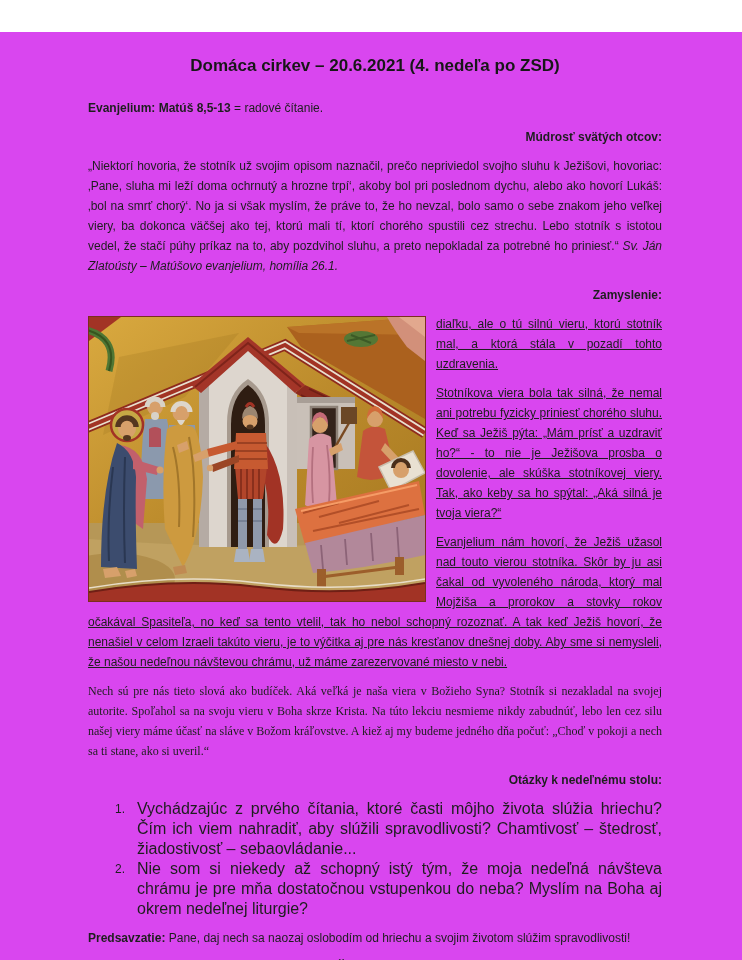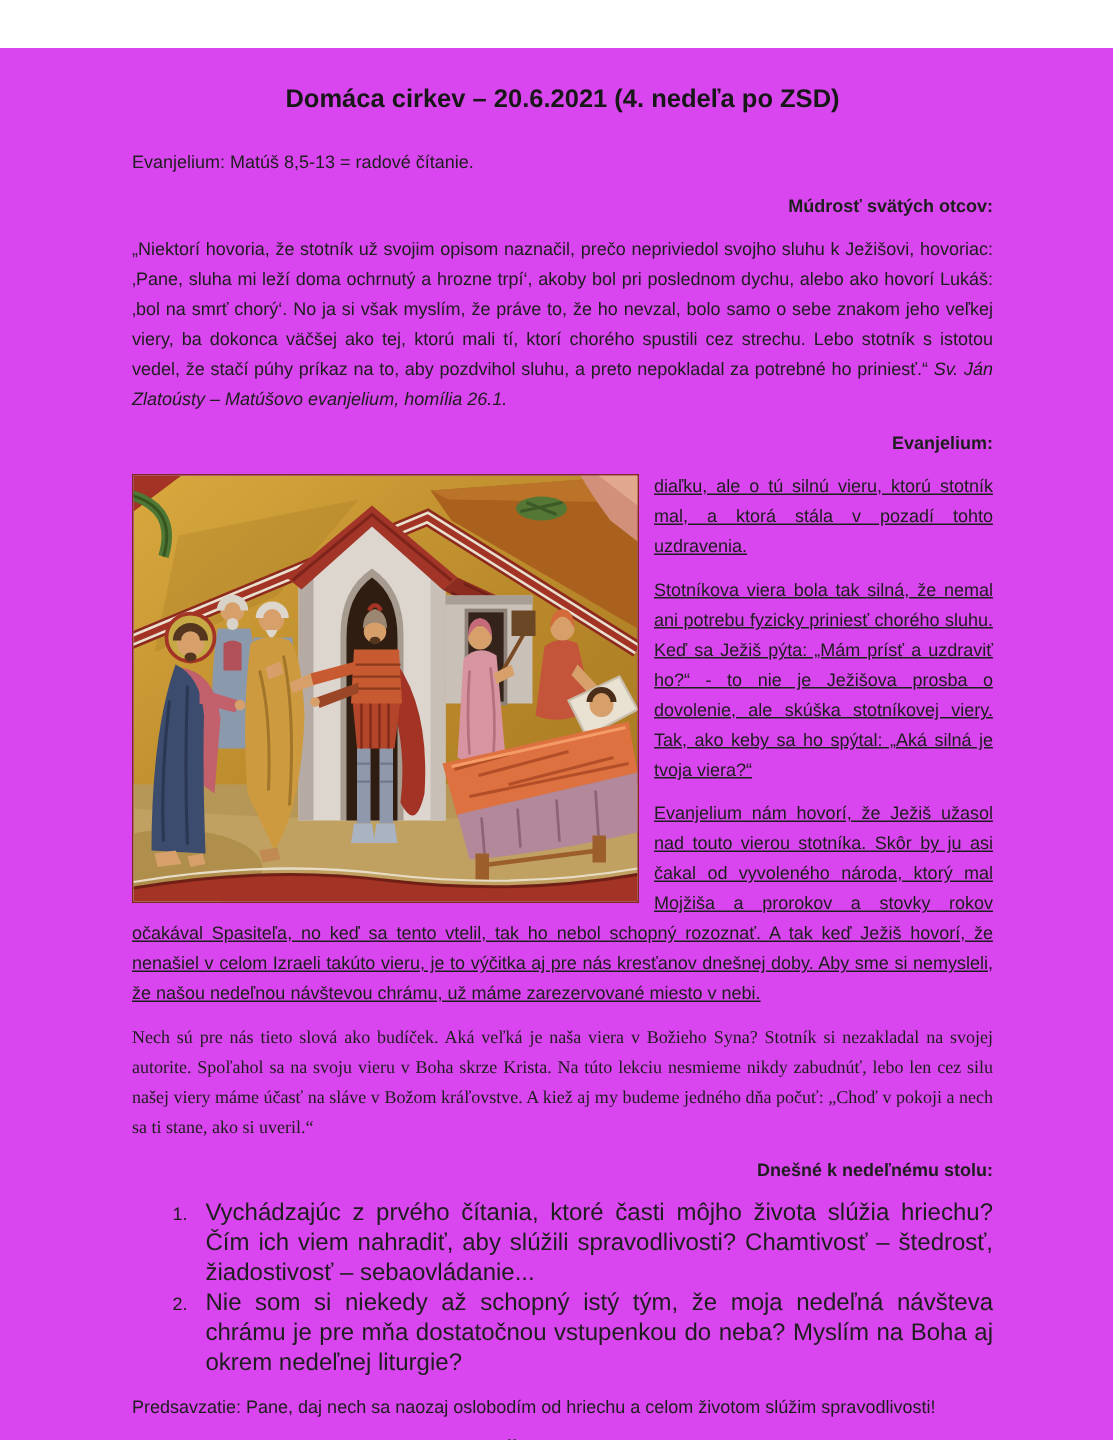--- a/index.html
+++ b/index.html
@@ -14,21 +14,21 @@
     padding:24px 80px 0 88px;
     margin-top:32px;
   }
   .doc-title{
     font-size:17px;font-weight:bold;line-height:20px;
     text-align:center;margin:0 0 22px 0;color:#171717;
   }
   p,.h3{font-size:12px;line-height:20px;margin:0 0 9px 0;text-align:right;}
   p{text-align:justify;}
   .h3{font-weight:bold;}
-  .b{font-weight:normal;}
+  .b{font-weight:bold;}
   .i{font-style:italic;}
   .no-gap{margin-bottom:0;}
   .wrap-block{margin:0;text-decoration:underline;}
   .wrap-block p{text-align:justify;}
   .icon-figure{
     float:left;
     width:336px;height:284px;
     margin:2px 10px 4px 0;
     border:1px solid #7a2e20;
     box-sizing:content-box;
@@ -54,21 +54,21 @@
   <p>
     <span class="b">Evanjelium: Matúš 8,5-13</span><span> = radové čítanie.</span>
   </p>
 
   <div class="h3">Múdrosť svätých otcov:</div>
 
   <p>
     <span>„Niektorí hovoria, že stotník už svojim opisom naznačil, prečo nepriviedol svojho sluhu k Ježišovi, hovoriac: ‚Pane, sluha mi leží doma ochrnutý a hrozne trpí‘, akoby bol pri poslednom dychu, alebo ako hovorí Lukáš: ‚bol na smrť chorý‘. No ja si však myslím, že práve to, že ho nevzal, bolo samo o sebe znakom jeho veľkej viery, ba dokonca väčšej ako tej, ktorú mali tí, ktorí chorého spustili cez strechu. Lebo stotník s istotou vedel, že stačí púhy príkaz na to, aby pozdvihol sluhu, a preto nepokladal za potrebné ho priniesť.“ </span><span class="i">Sv. Ján Zlatoústy – Matúšovo evanjelium, homília 26.1.</span>
   </p>
 
-  <div class="h3">Evanjelium:</div>
+  <div class="h3">Zamyslenie:</div>
 
 
   <div class="wrap-block">
 
     <div class="icon-figure">
 
       <svg viewBox="0 0 336 284" preserveAspectRatio="none">
         <defs>
           <linearGradient id="gold" x1="0" y1="0" x2="1" y2="1">
             <stop offset="0" stop-color="#d9a93f"></stop>
@@ -196,32 +196,32 @@
       </svg>
     </div>
 
     <p>diaľku, ale o tú silnú vieru, ktorú stotník mal, a ktorá stála v pozadí tohto uzdravenia.</p>
     <p>Stotníkova viera bola tak silná, že nemal ani potrebu fyzicky priniesť chorého sluhu. Keď sa Ježiš pýta: „Mám prísť a uzdraviť ho?“ - to nie je Ježišova prosba o dovolenie, ale skúška stotníkovej viery. Tak, ako keby sa ho spýtal: „Aká silná je tvoja viera?“</p>
     <p class="no-gap">Evanjelium nám hovorí, že Ježiš užasol nad touto vierou stotníka. Skôr by ju asi čakal od vyvoleného národa, ktorý mal Mojžiša a prorokov a stovky rokov očakával Spasiteľa, no keď sa tento vtelil, tak ho nebol schopný rozoznať. A tak keď Ježiš hovorí, že nenašiel v celom Izraeli takúto vieru, je to výčitka aj pre nás kresťanov dnešnej doby. Aby sme si nemysleli, že našou nedeľnou návštevou chrámu, už máme zarezervované miesto v nebi.</p>
   </div>
 
   <p class="after-image">Nech sú pre nás tieto slová ako budíček. Aká veľká je naša viera v Božieho Syna? Stotník si nezakladal na svojej autorite. Spoľahol sa na svoju vieru v Boha skrze Krista. Na túto lekciu nesmieme nikdy zabudnúť, lebo len cez silu našej viery máme účasť na sláve v Božom kráľovstve. A kiež aj my budeme jedného dňa počuť: „Choď v pokoji a nech sa ti stane, ako si uveril.“</p>
 
-  <div class="h3">Dnešné k nedeľnému stolu:</div>
+  <div class="h3">Otázky k nedeľnému stolu:</div>
 
   <div class="qlist">
     <div class="qrow">
       <span class="qnum">1.</span>
       <span class="qtext">Vychádzajúc z prvého čítania, ktoré časti môjho života slúžia hriechu? Čím ich viem nahradiť, aby slúžili spravodlivosti? Chamtivosť – štedrosť, žiadostivosť – sebaovládanie...</span>
     </div>
     <div class="qrow">
       <span class="qnum">2.</span>
       <span class="qtext">Nie som si niekedy až schopný istý tým, že moja nedeľná návšteva chrámu je pre mňa dostatočnou vstupenkou do neba? Myslím na Boha aj okrem nedeľnej liturgie?</span>
     </div>
   </div>
 
   <p>
-    <span class="b">Predsavzatie:</span><span> Pane, daj nech sa naozaj oslobodím od hriechu a celom životom slúžim spravodlivosti!</span>
+    <span class="b">Predsavzatie:</span><span> Pane, daj nech sa naozaj oslobodím od hriechu a svojim životom slúžim spravodlivosti!</span>
   </p>
 
   <div class="credit">Z anglických podkladov pripravil: DČ.</div>
 
 </div>
 
 </body></html>

